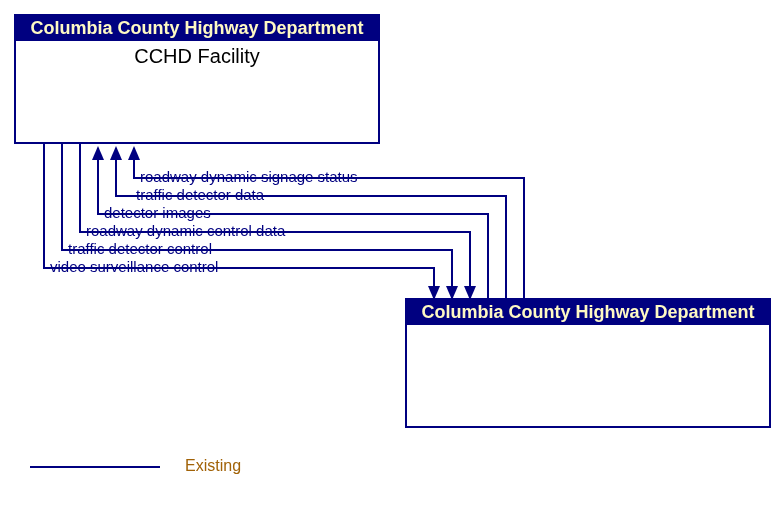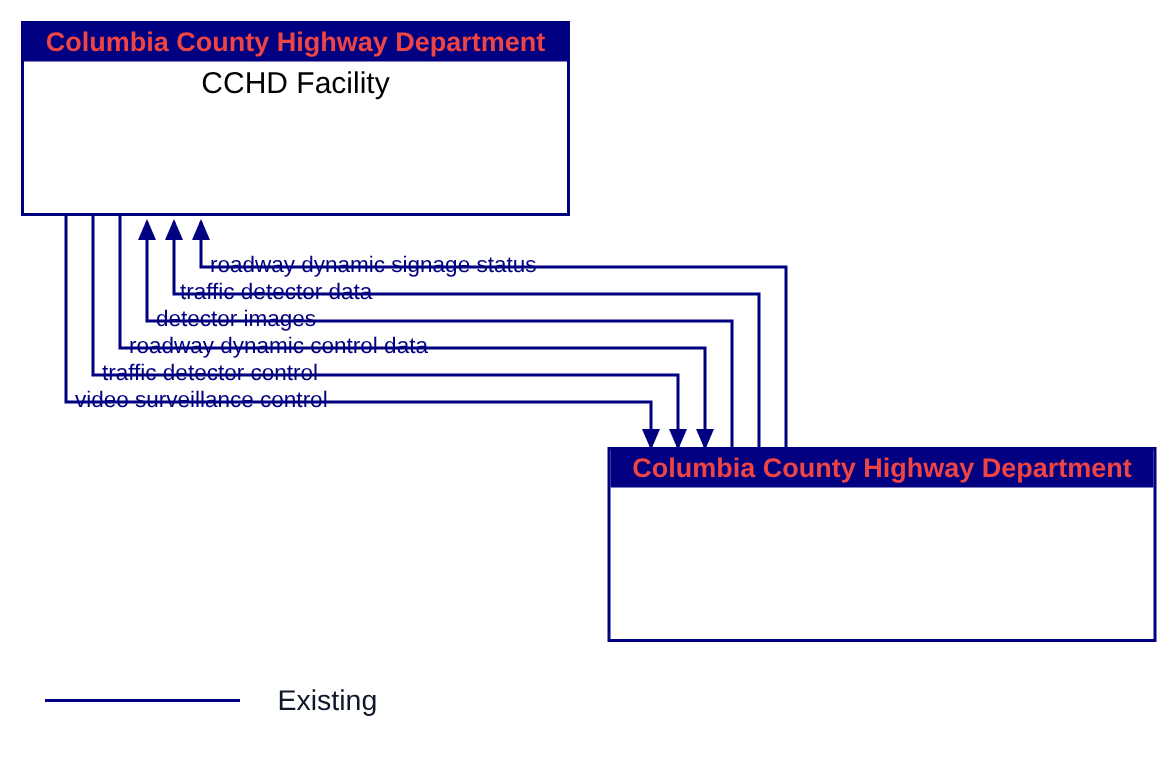--- a/index.html
+++ b/index.html
@@ -12,21 +12,21 @@
     font-family: Arial, sans-serif;
   }
   .node {
     position: absolute;
     border: 2px solid #000080;
     background: #ffffff;
     box-sizing: border-box;
   }
   .node-header {
     background: #000080;
-    color: #ef4444;
+    color: #fef9c3;
     font-weight: bold;
     font-size: 18px;
     text-align: center;
     padding: 2px 6px;
   }
   .node-body {
     color: #000000;
     font-size: 20px;
     text-align: center;
     padding: 4px 6px;
@@ -37,22 +37,22 @@
     font-size: 15px;
     white-space: nowrap;
   }
   .legend-line {
     position: absolute;
     height: 2px;
     background: #000080;
   }
   .legend-text {
     position: absolute;
-    color: #0f172a;
-    font-size: 19px;
+    color: #a16207;
+    font-size: 16px;
   }
   svg {
     position: absolute;
     top: 0;
     left: 0;
     pointer-events: none;
   }
 </style>
 </head>
 <body>
@@ -80,20 +80,20 @@
   <path d="M 80 144 L 80 232 L 470 232 L 470 298" stroke="#000080" stroke-width="2" fill="none" marker-end="url(#arrow)"></path>
 
   <path d="M 488 298 L 488 214 L 98 214 L 98 148" stroke="#000080" stroke-width="2" fill="none" marker-end="url(#arrow)"></path>
 
   <path d="M 506 298 L 506 196 L 116 196 L 116 148" stroke="#000080" stroke-width="2" fill="none" marker-end="url(#arrow)"></path>
 
   <path d="M 524 298 L 524 178 L 134 178 L 134 148" stroke="#000080" stroke-width="2" fill="none" marker-end="url(#arrow)"></path>
 </svg>
 
 <div class="flow-label" style="left:140px; top:168px;">roadway dynamic signage status</div>
-<div class="flow-label" style="left:120px; top:186px;">traffic detector data</div>
+<div class="flow-label" style="left:136px; top:186px;">traffic detector data</div>
 <div class="flow-label" style="left:104px; top:204px;">detector images</div>
 <div class="flow-label" style="left:86px; top:222px;">roadway dynamic control data</div>
 <div class="flow-label" style="left:68px; top:240px;">traffic detector control</div>
 <div class="flow-label" style="left:50px; top:258px;">video surveillance control</div>
 
 <div class="legend-line" style="left:30px; top:466px; width:130px;"></div>
 <div class="legend-text" style="left:185px; top:457px;">Existing</div>
 
 </body></html>

